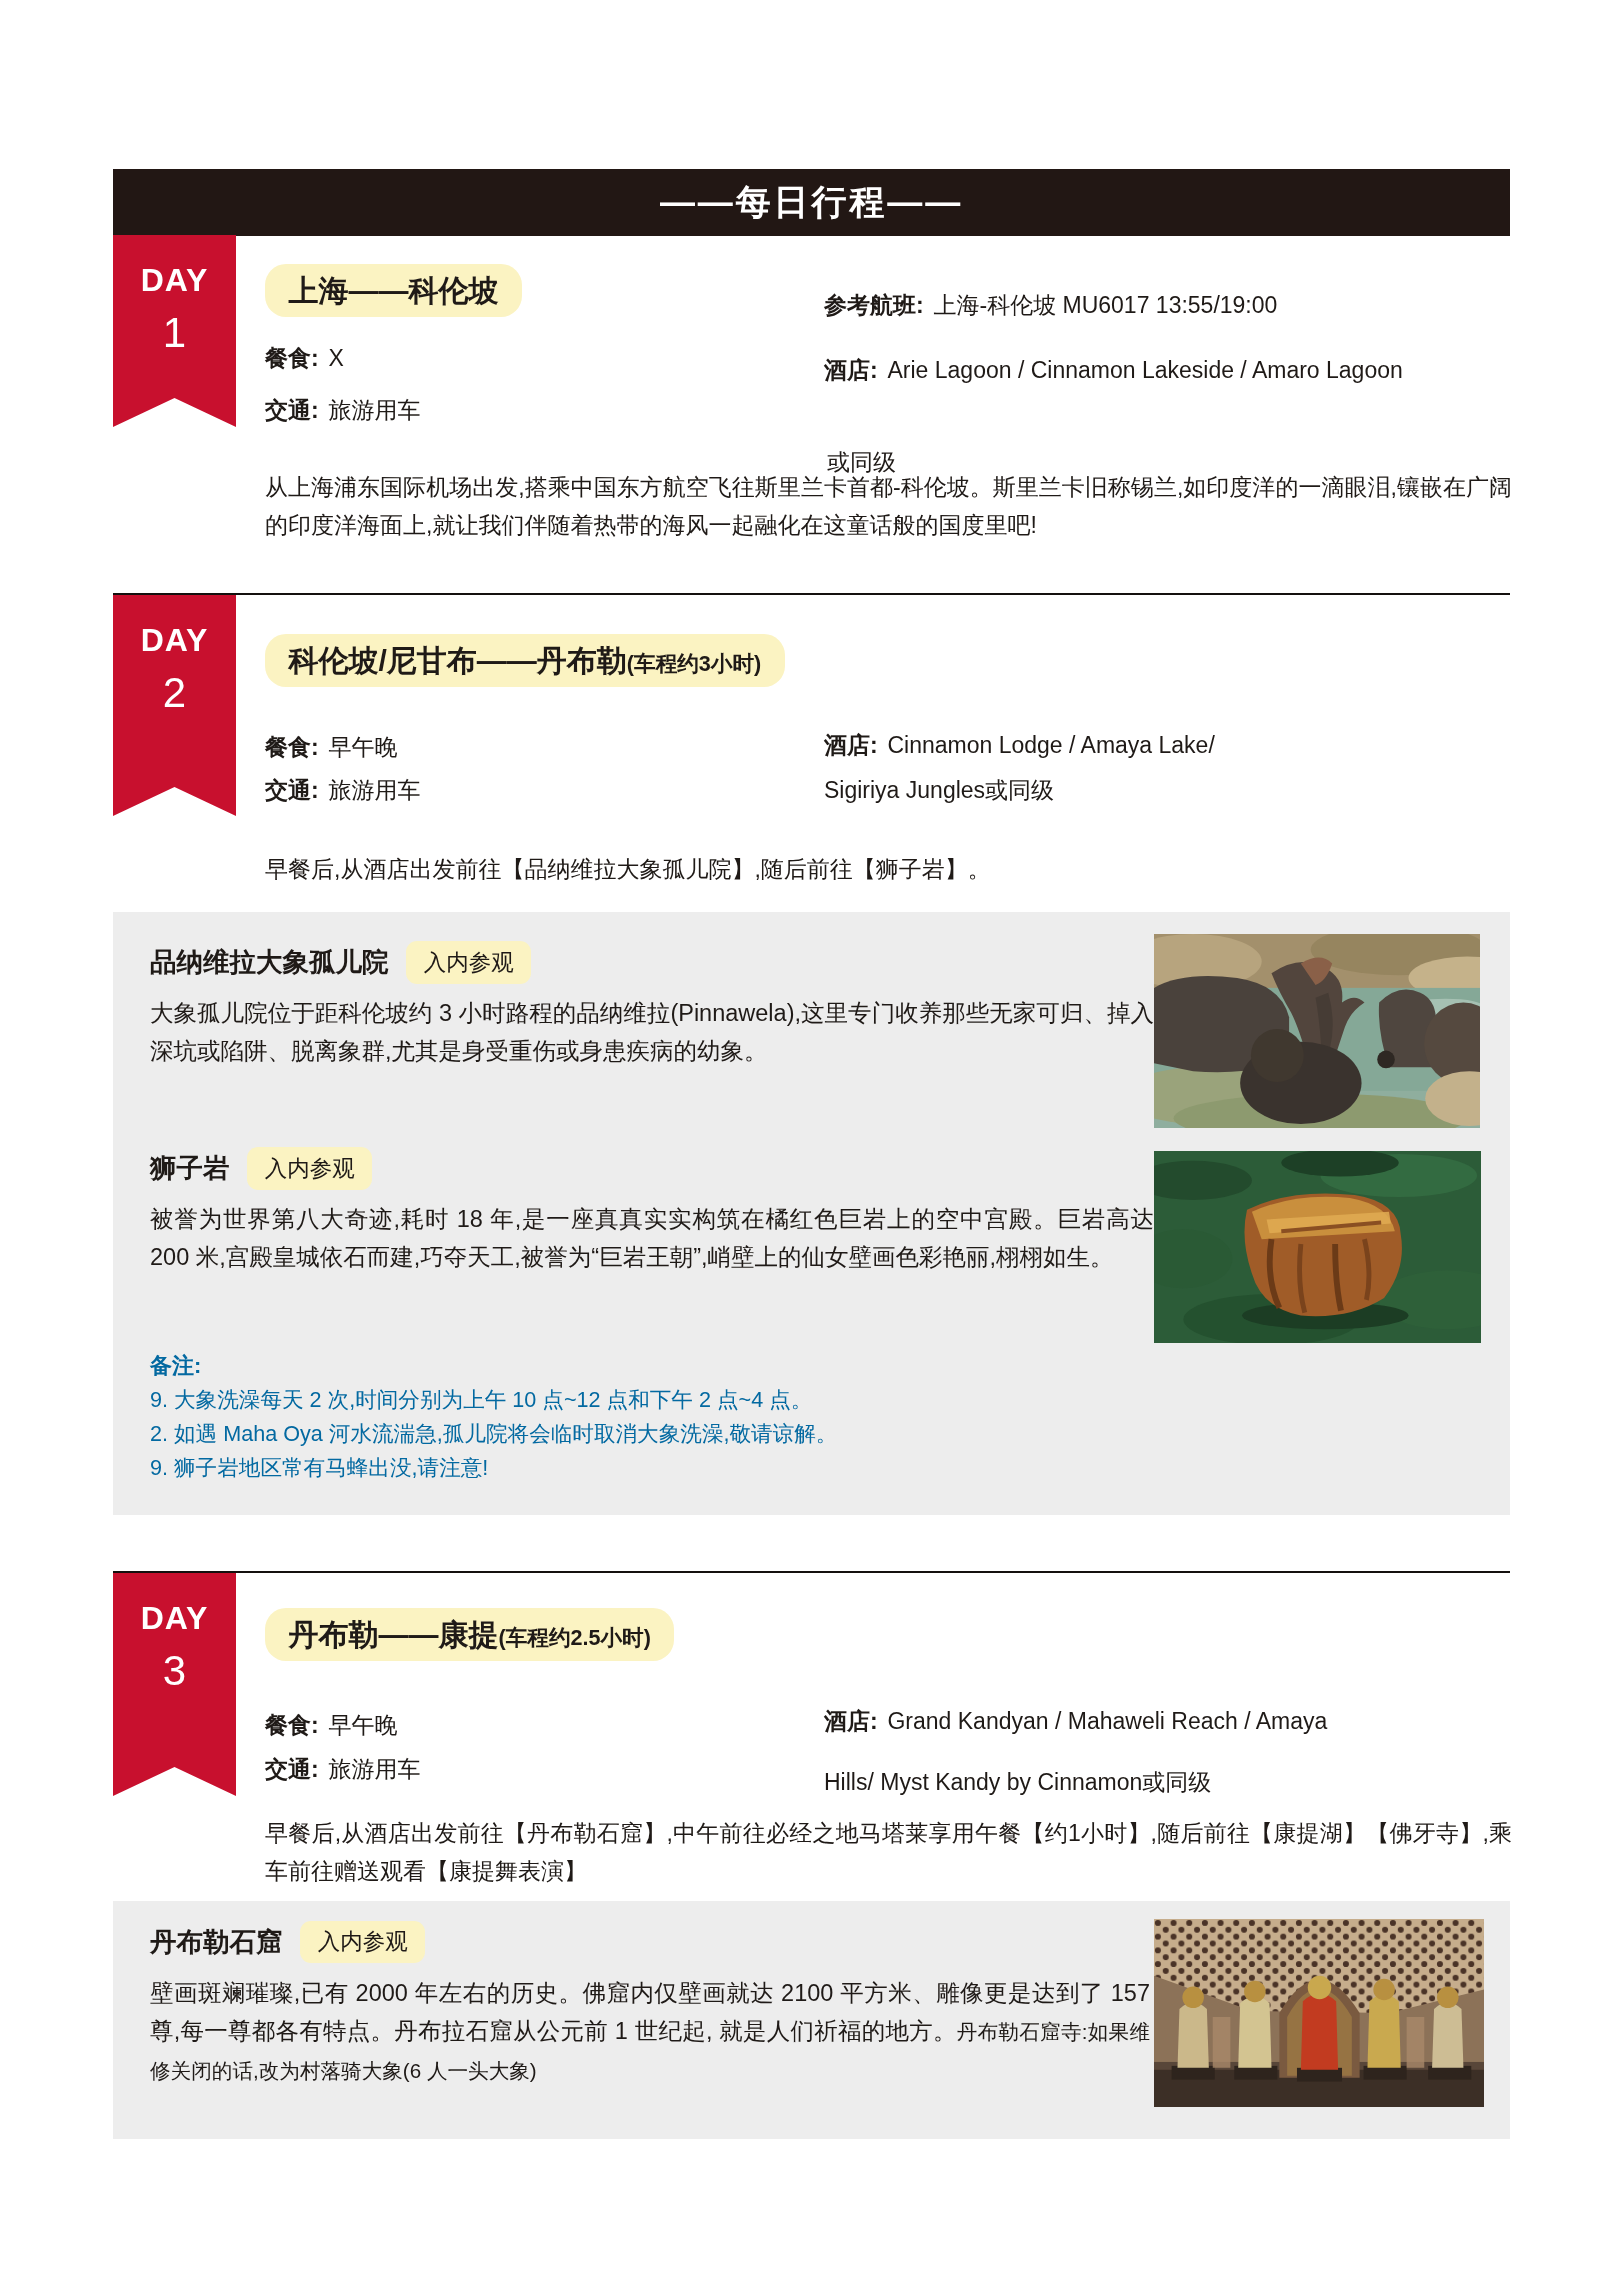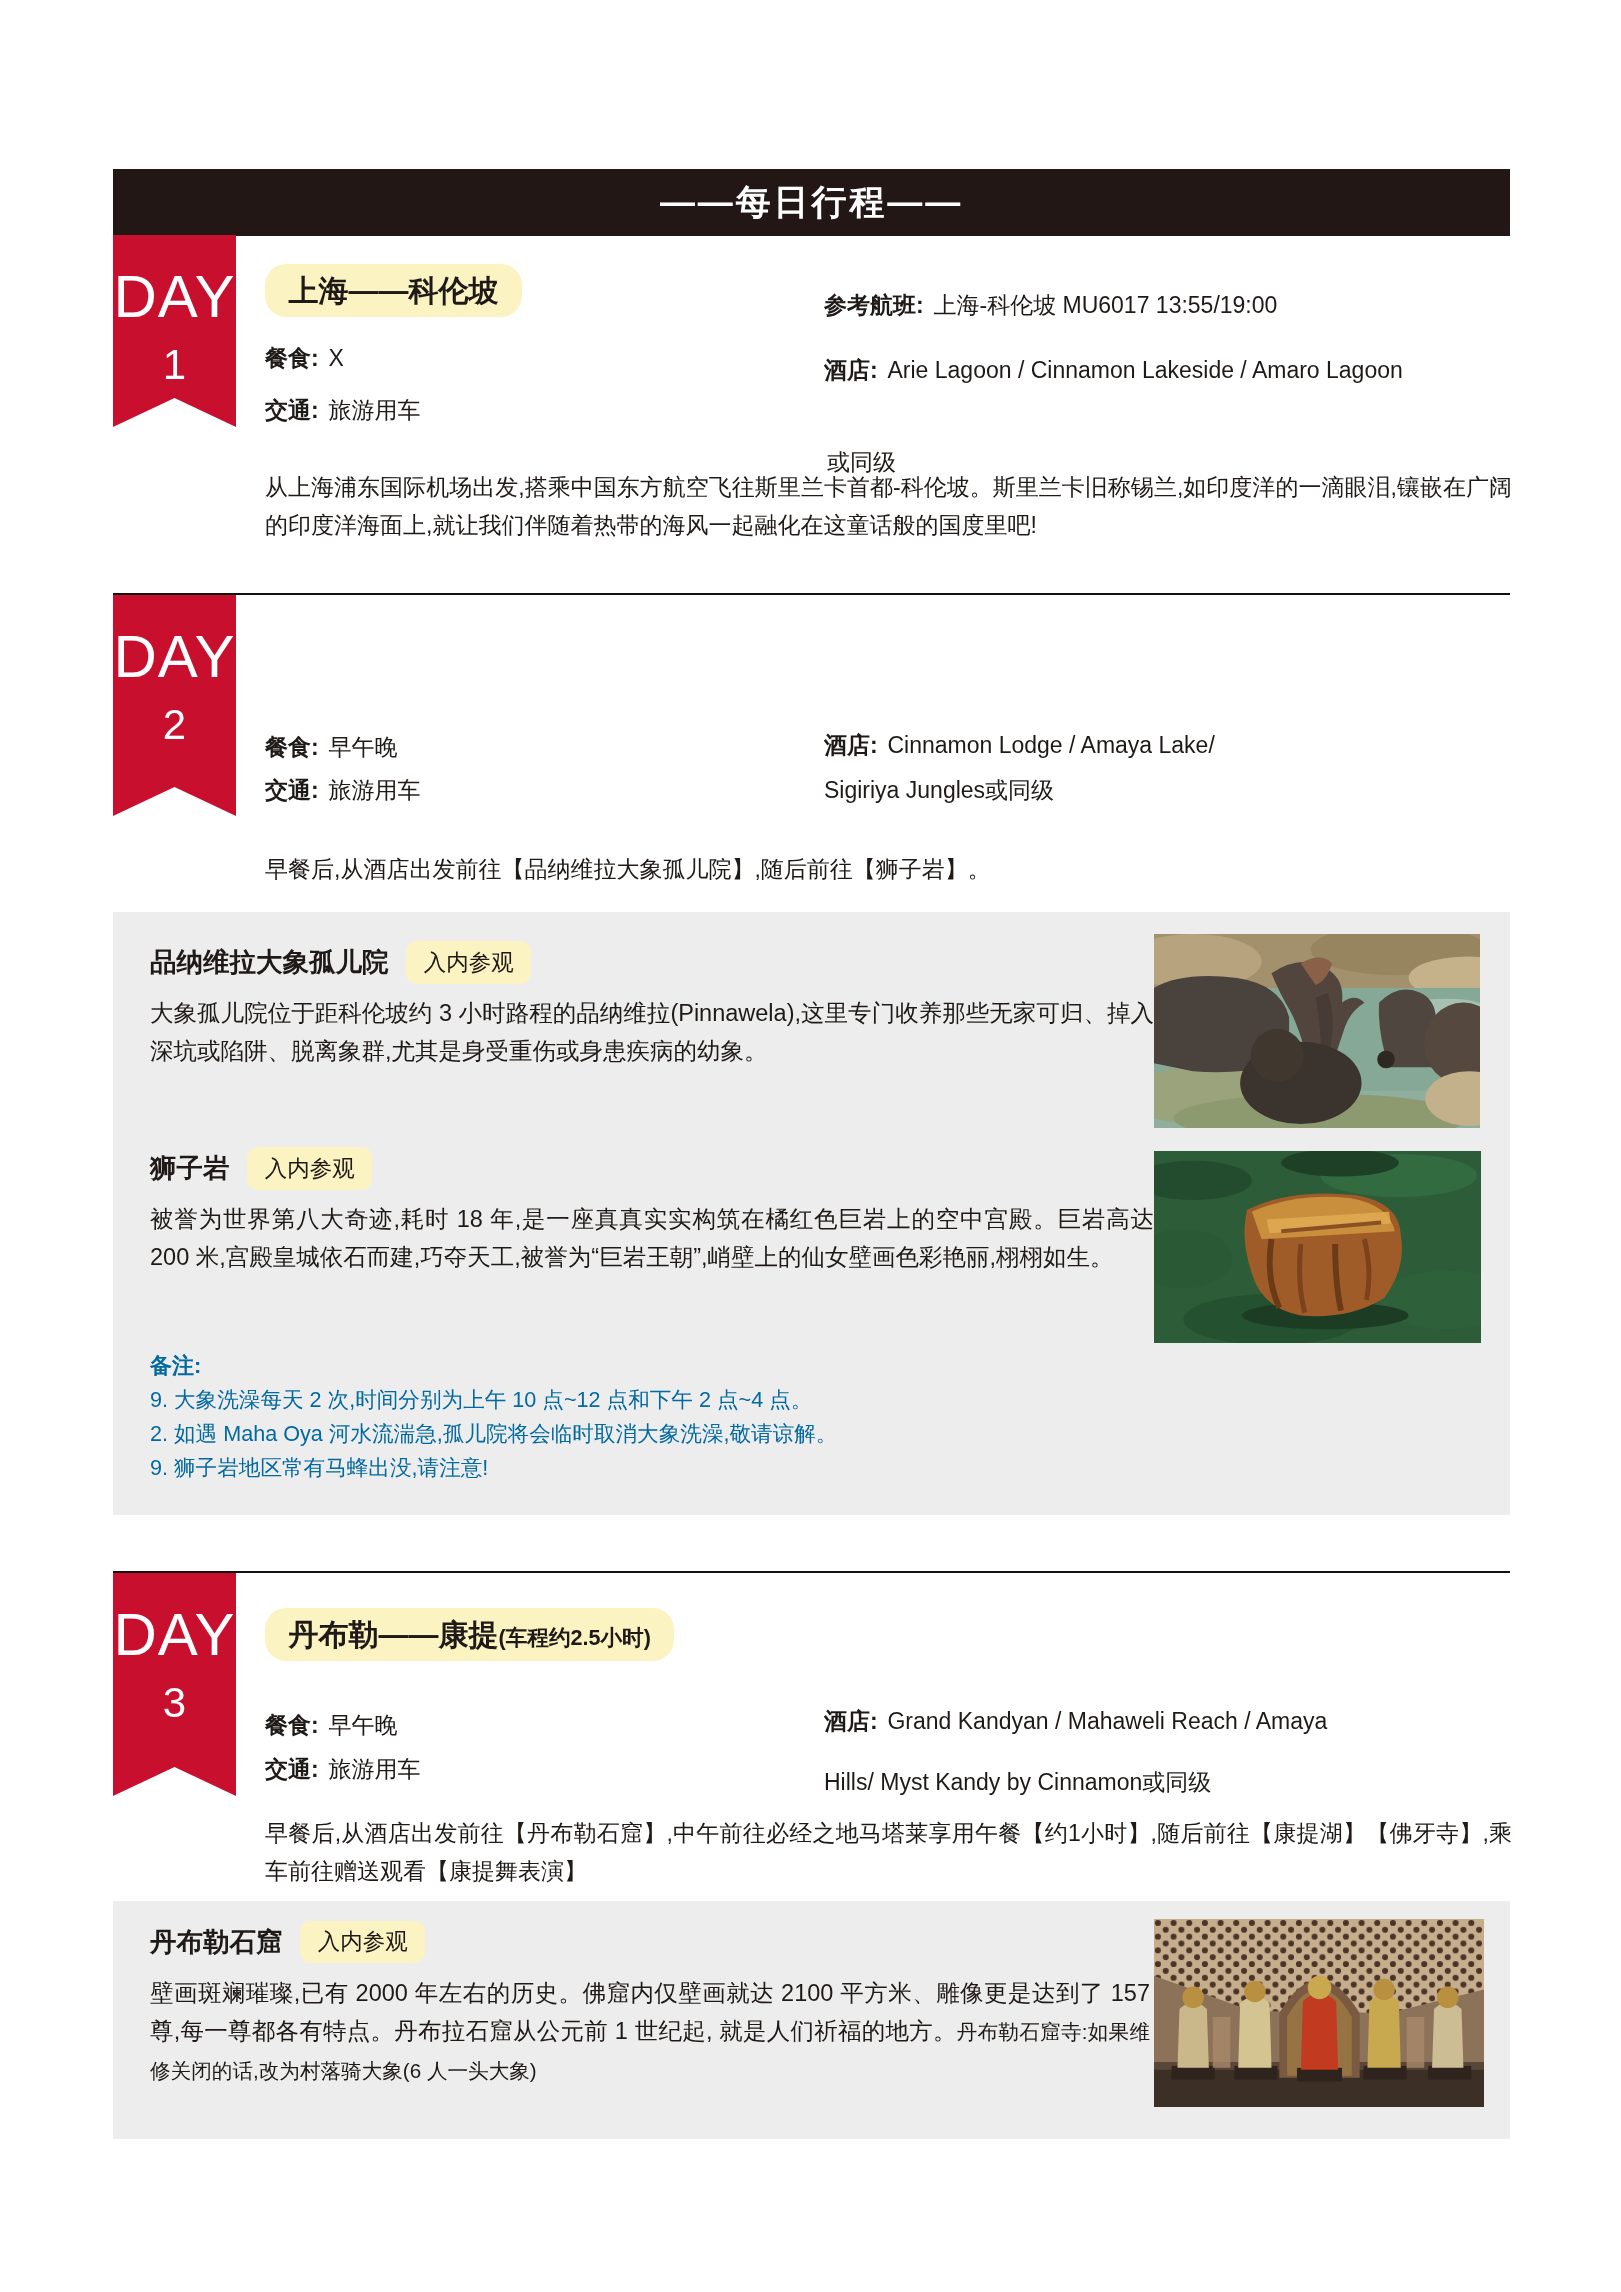--- a/index.html
+++ b/index.html
@@ -5,21 +5,21 @@
   *{margin:0;padding:0;box-sizing:border-box}
   html,body{background:#fff}
   body{font-family:"Liberation Sans","DejaVu Sans",sans-serif;color:#1f1a17}
   .page{position:relative;width:1621px;height:2293px;background:#fff;overflow:hidden}
   .bar{position:absolute;left:113px;top:169px;width:1397px;height:67px;background:#221714;color:#fff;
        display:flex;align-items:center;justify-content:center;font-size:35px;font-weight:700;letter-spacing:2.9px}
   .sec{position:absolute;left:113px;width:1397px}
   .hrline{border-top:2.9px solid #14100e}
   .ribbon{position:absolute;left:0;top:0;width:123px;background:#c8102e;color:#fff;text-align:center;
           clip-path:polygon(0 0,100% 0,100% 100%,50% calc(100% - 29px),0 100%)}
-  .ribbon .d{font-size:60px;letter-spacing:1px;margin-top:27.4px;font-weight:400}
+  .ribbon .d{font-size:32px;letter-spacing:1px;margin-top:27.4px;font-weight:700}
   .ribbon .n{font-size:42px;margin-top:9.8px;font-weight:400}
   .abs{position:absolute}
   .chip{background:#fbf3c2;border-radius:21px;padding:7.8px 23.5px;font-weight:700;font-size:30px;line-height:1.25;white-space:nowrap;display:inline-block}
   .chip .sub{font-size:21.6px}
   .row{font-size:23px;white-space:nowrap}
   .lb{font-weight:700;margin-right:9.8px}
   .desc{font-size:23px;line-height:38px;text-align:justify}
   .box{position:absolute;left:113px;width:1397px;background:#ededed}
   .h2{font-size:26.5px;font-weight:700;display:flex;align-items:center;gap:17.6px;white-space:nowrap}
   .tag{background:#fbf3c2;border-radius:11px;padding:5.9px 17.6px;font-size:22.5px;font-weight:400}
@@ -60,20 +60,23 @@
       <span class="lb">交通:</span><span>旅游用车</span>
     </div>
     <div class="row abs" style="left:714px;top:212px">或同级</div>
     <p class="desc abs" style="left:152px;top:233px;width:1247px">从上海浦东国际机场出发,搭乘中国东方航空飞往斯里兰卡首都-科伦坡。斯里兰卡旧称锡兰,如印度洋的一滴眼泪,镶嵌在广阔的印度洋海面上,就让我们伴随着热带的海风一起融化在这童话般的国度里吧!</p>
   </section>
 
   <section class="sec hrline" style="top:593px;height:319px">
     <div class="ribbon" style="height:221px">
       <div class="d">DAY</div>
       <div class="n">2</div>
+    </div>
+    <div class="chip abs" style="left:152px;top:39px">
+      <span>科伦坡/尼甘布——丹布勒</span><span class="sub">(车程约3小时)</span>
     </div>
     <div class="row abs" style="left:152px;top:137px">
       <span class="lb">餐食:</span><span>早午晚</span>
     </div>
     <div class="row abs" style="left:711px;top:135px">
       <span class="lb">酒店:</span><span>Cinnamon Lodge / Amaya Lake/</span>
     </div>
     <div class="row abs" style="left:152px;top:180px">
       <span class="lb">交通:</span><span>旅游用车</span>
     </div>

